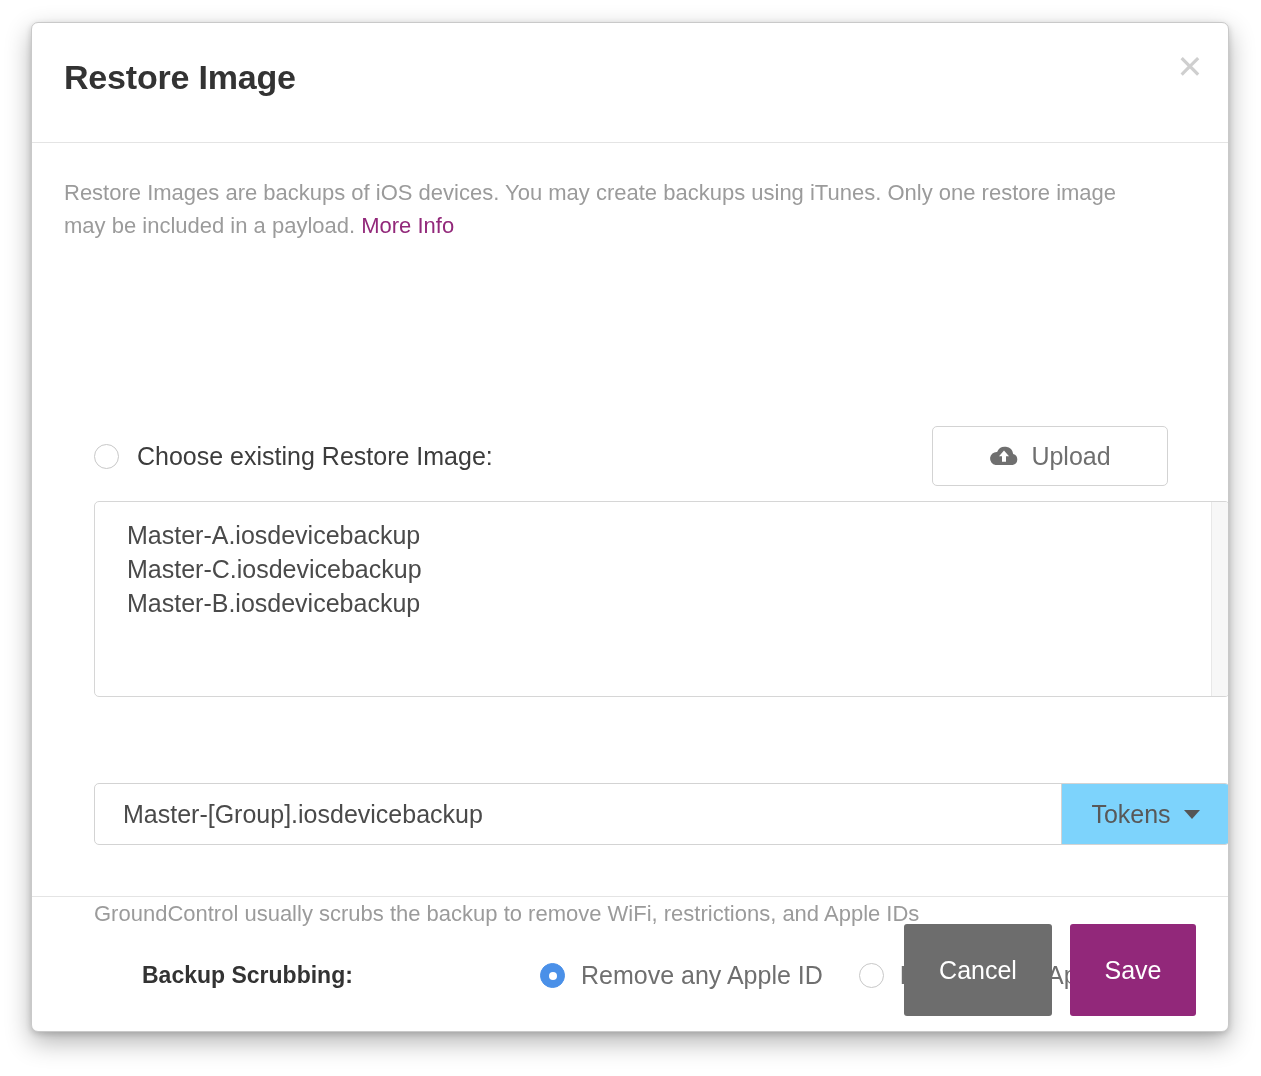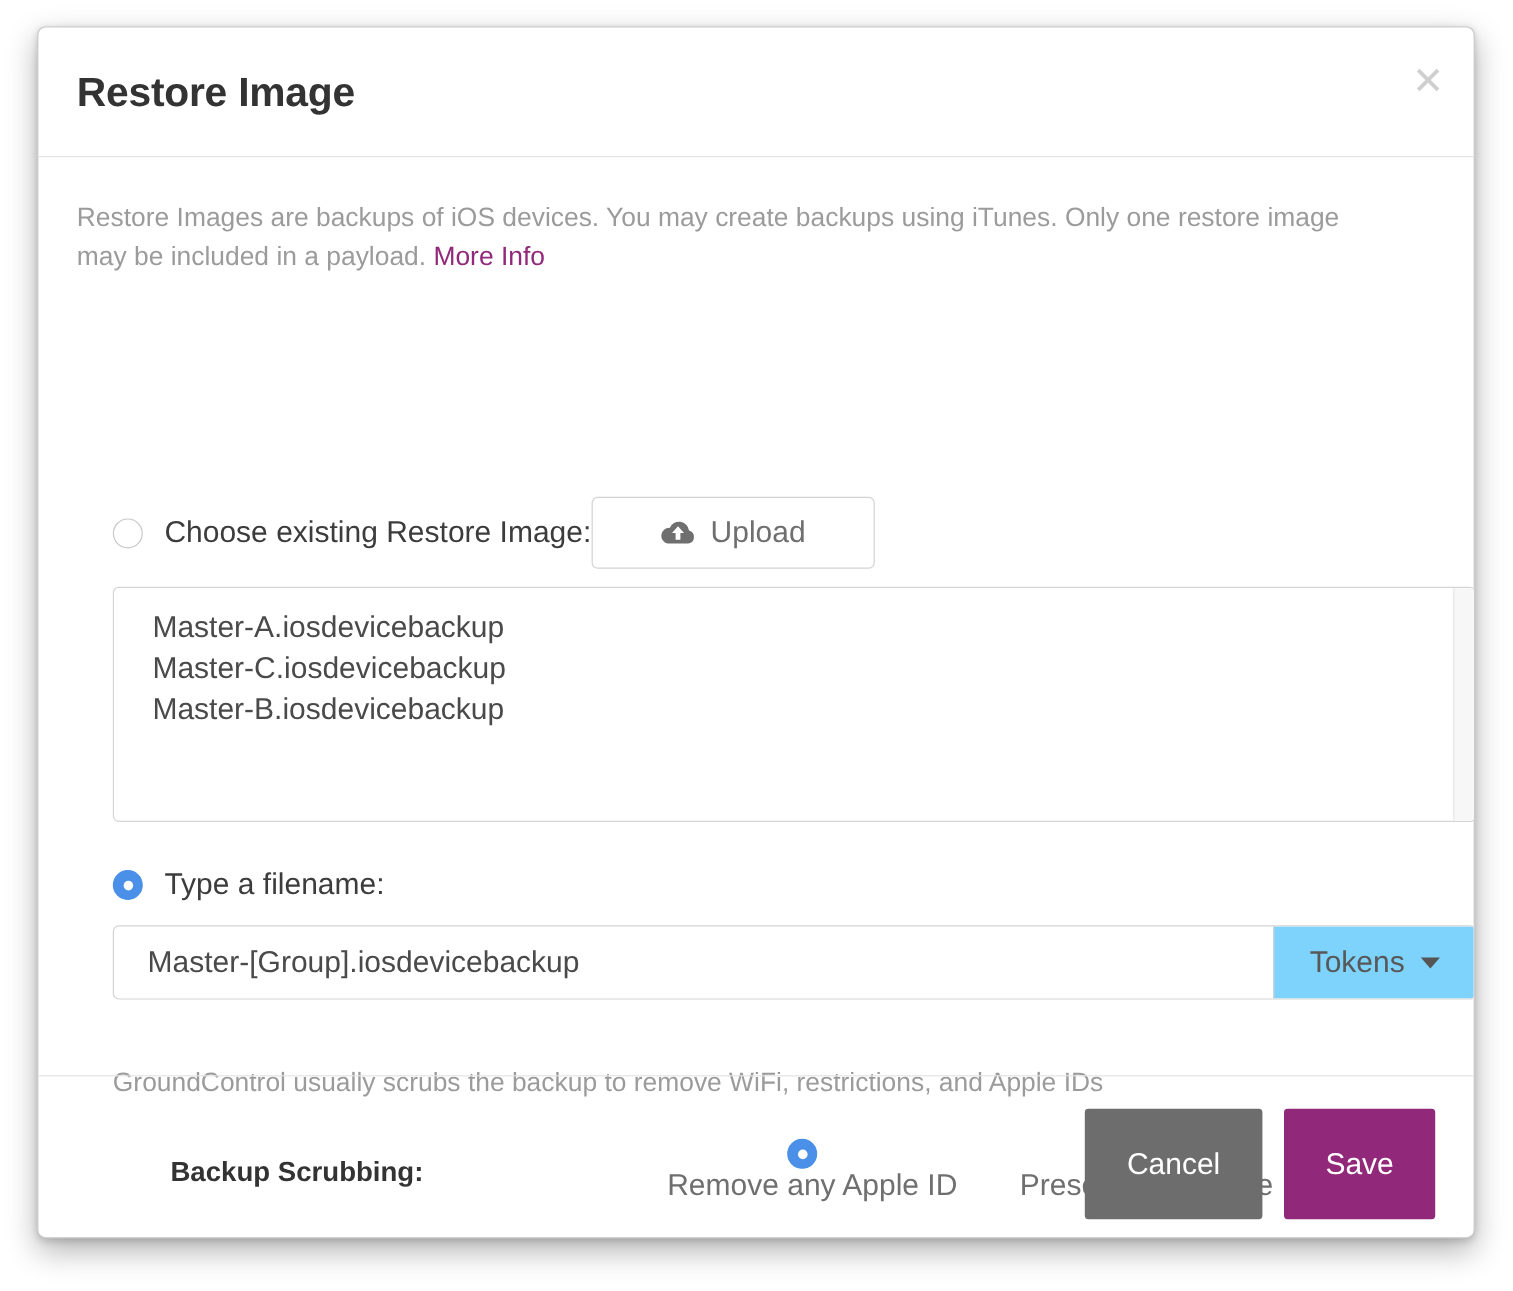--- a/index.html
+++ b/index.html
@@ -26,21 +26,21 @@
     background: #ffffff;
     border-radius: 7px;
     border: 1px solid #c9c9c9;
     box-shadow: 0 10px 26px rgba(0,0,0,0.30), 0 2px 6px rgba(0,0,0,0.16);
     box-sizing: border-box;
     overflow: hidden;
   }
 
   
   .modal-header {
-    height: 108px;
+    height: 120px;
     border-bottom: 1px solid #e4e4e4;
     box-sizing: border-box;
     position: relative;
   }
   .modal-title {
     position: absolute;
     left: 32px;
     top: 35px;
     font-size: 34px;
     font-weight: bold;
@@ -110,21 +110,21 @@
     border-radius: 50%;
   }
 
   .choose-row {
     position: absolute;
     left: 62px;
     top: 283px;
     width: 1074px;
     display: flex;
     align-items: center;
-    justify-content: flex-start;
+    justify-content: space-between;
   }
   .choose-left {
     display: flex;
     align-items: center;
   }
   .choose-label {
     margin-left: 18px;
     font-size: 25px;
     color: #3c3c3c;
   }
@@ -261,21 +261,20 @@
     font-size: 23px;
     font-weight: bold;
     color: #333333;
     width: 398px;
     margin-left: 48px;
   }
   .scrub-option {
     display: flex;
     align-items: center;
     margin-right: 36px;
-    flex-direction: column;
   }
   .scrub-option .opt-label {
     margin-left: 16px;
     font-size: 25px;
     color: #6f6f6f;
     white-space: nowrap;
   }
 
   
   .modal-footer {
@@ -345,24 +344,20 @@
 
     <div class="listbox">
       <div class="listbox-inner">
         <div class="list-item">Master-A.iosdevicebackup</div>
         <div class="list-item">Master-C.iosdevicebackup</div>
         <div class="list-item">Master-B.iosdevicebackup</div>
       </div>
       <div class="listbox-scrollbar"></div>
     </div>
 
-    <div class="filename-row">
-      <span class="radio checked"></span>
-      <span class="filename-label">Type a filename:</span>
-    </div>
 
     <div class="input-group">
       <input class="filename-input" type="text" value="Master-[Group].iosdevicebackup" style="">
       <div class="tokens-btn">
         <span class="tokens-label">Tokens</span>
         <span class="caret"></span>
       </div>
     </div>
 
     <div class="scrub-note">GroundControl usually scrubs the backup to remove WiFi, restrictions, and Apple IDs</div>

